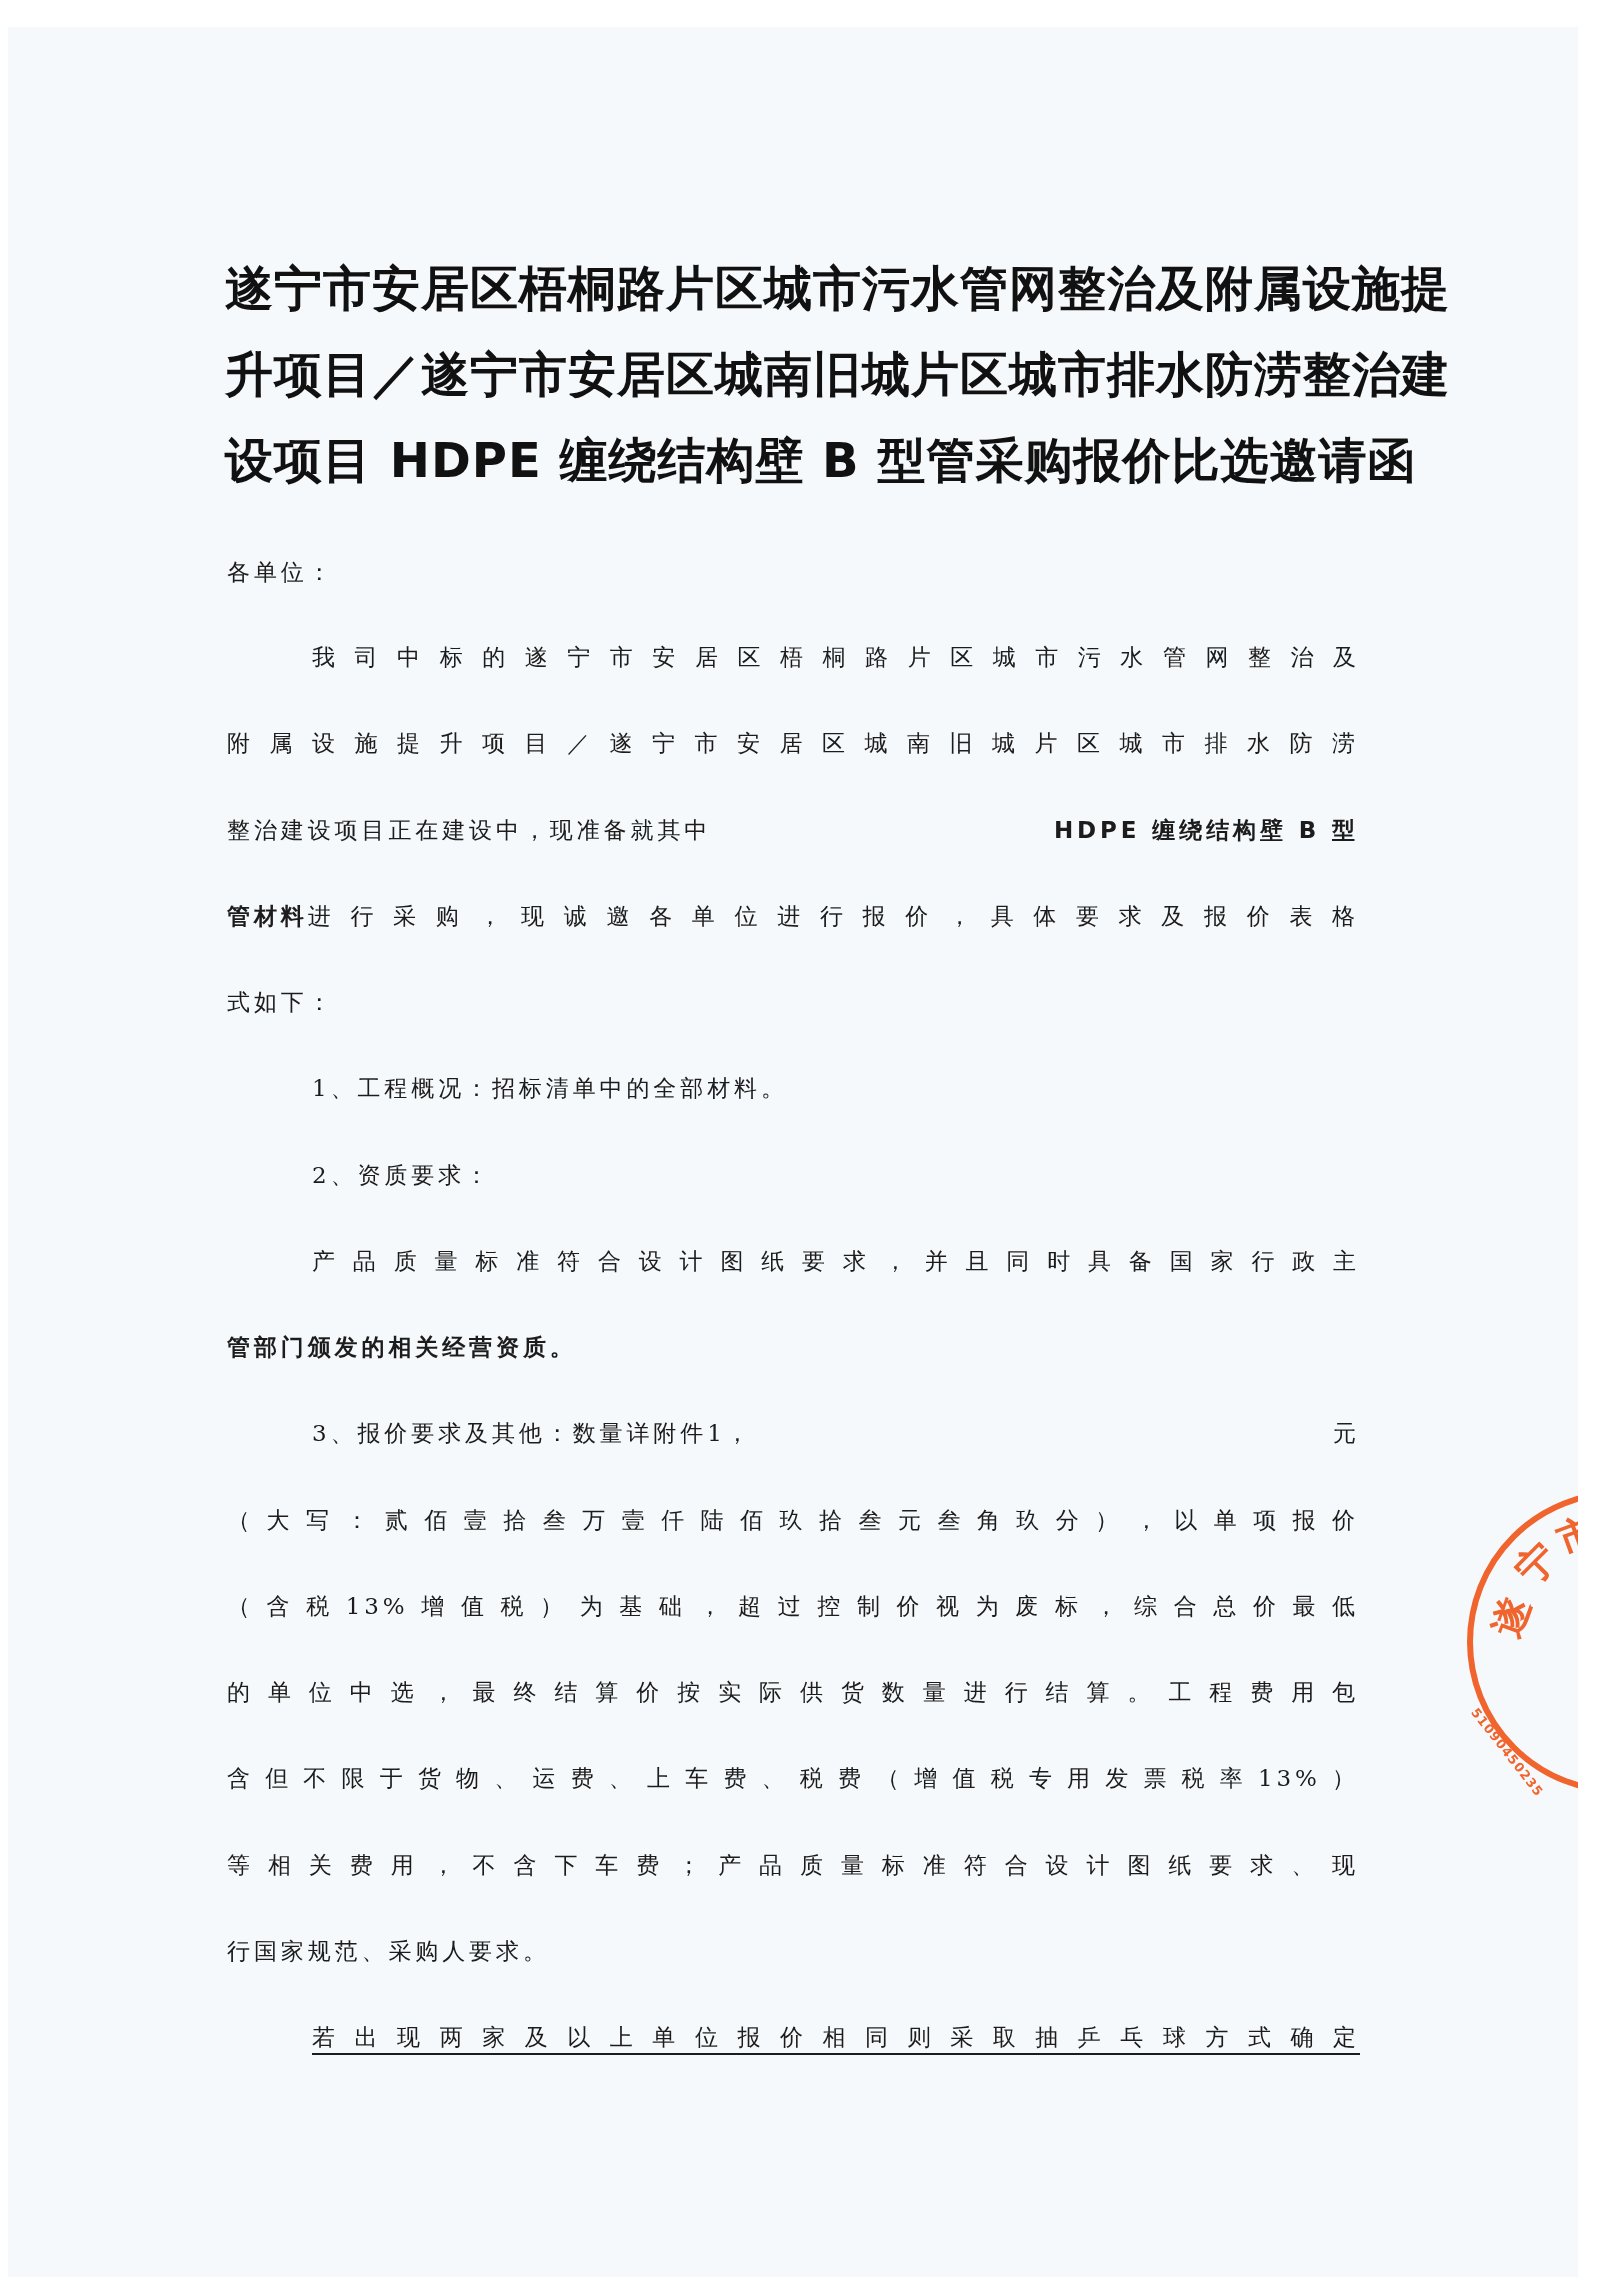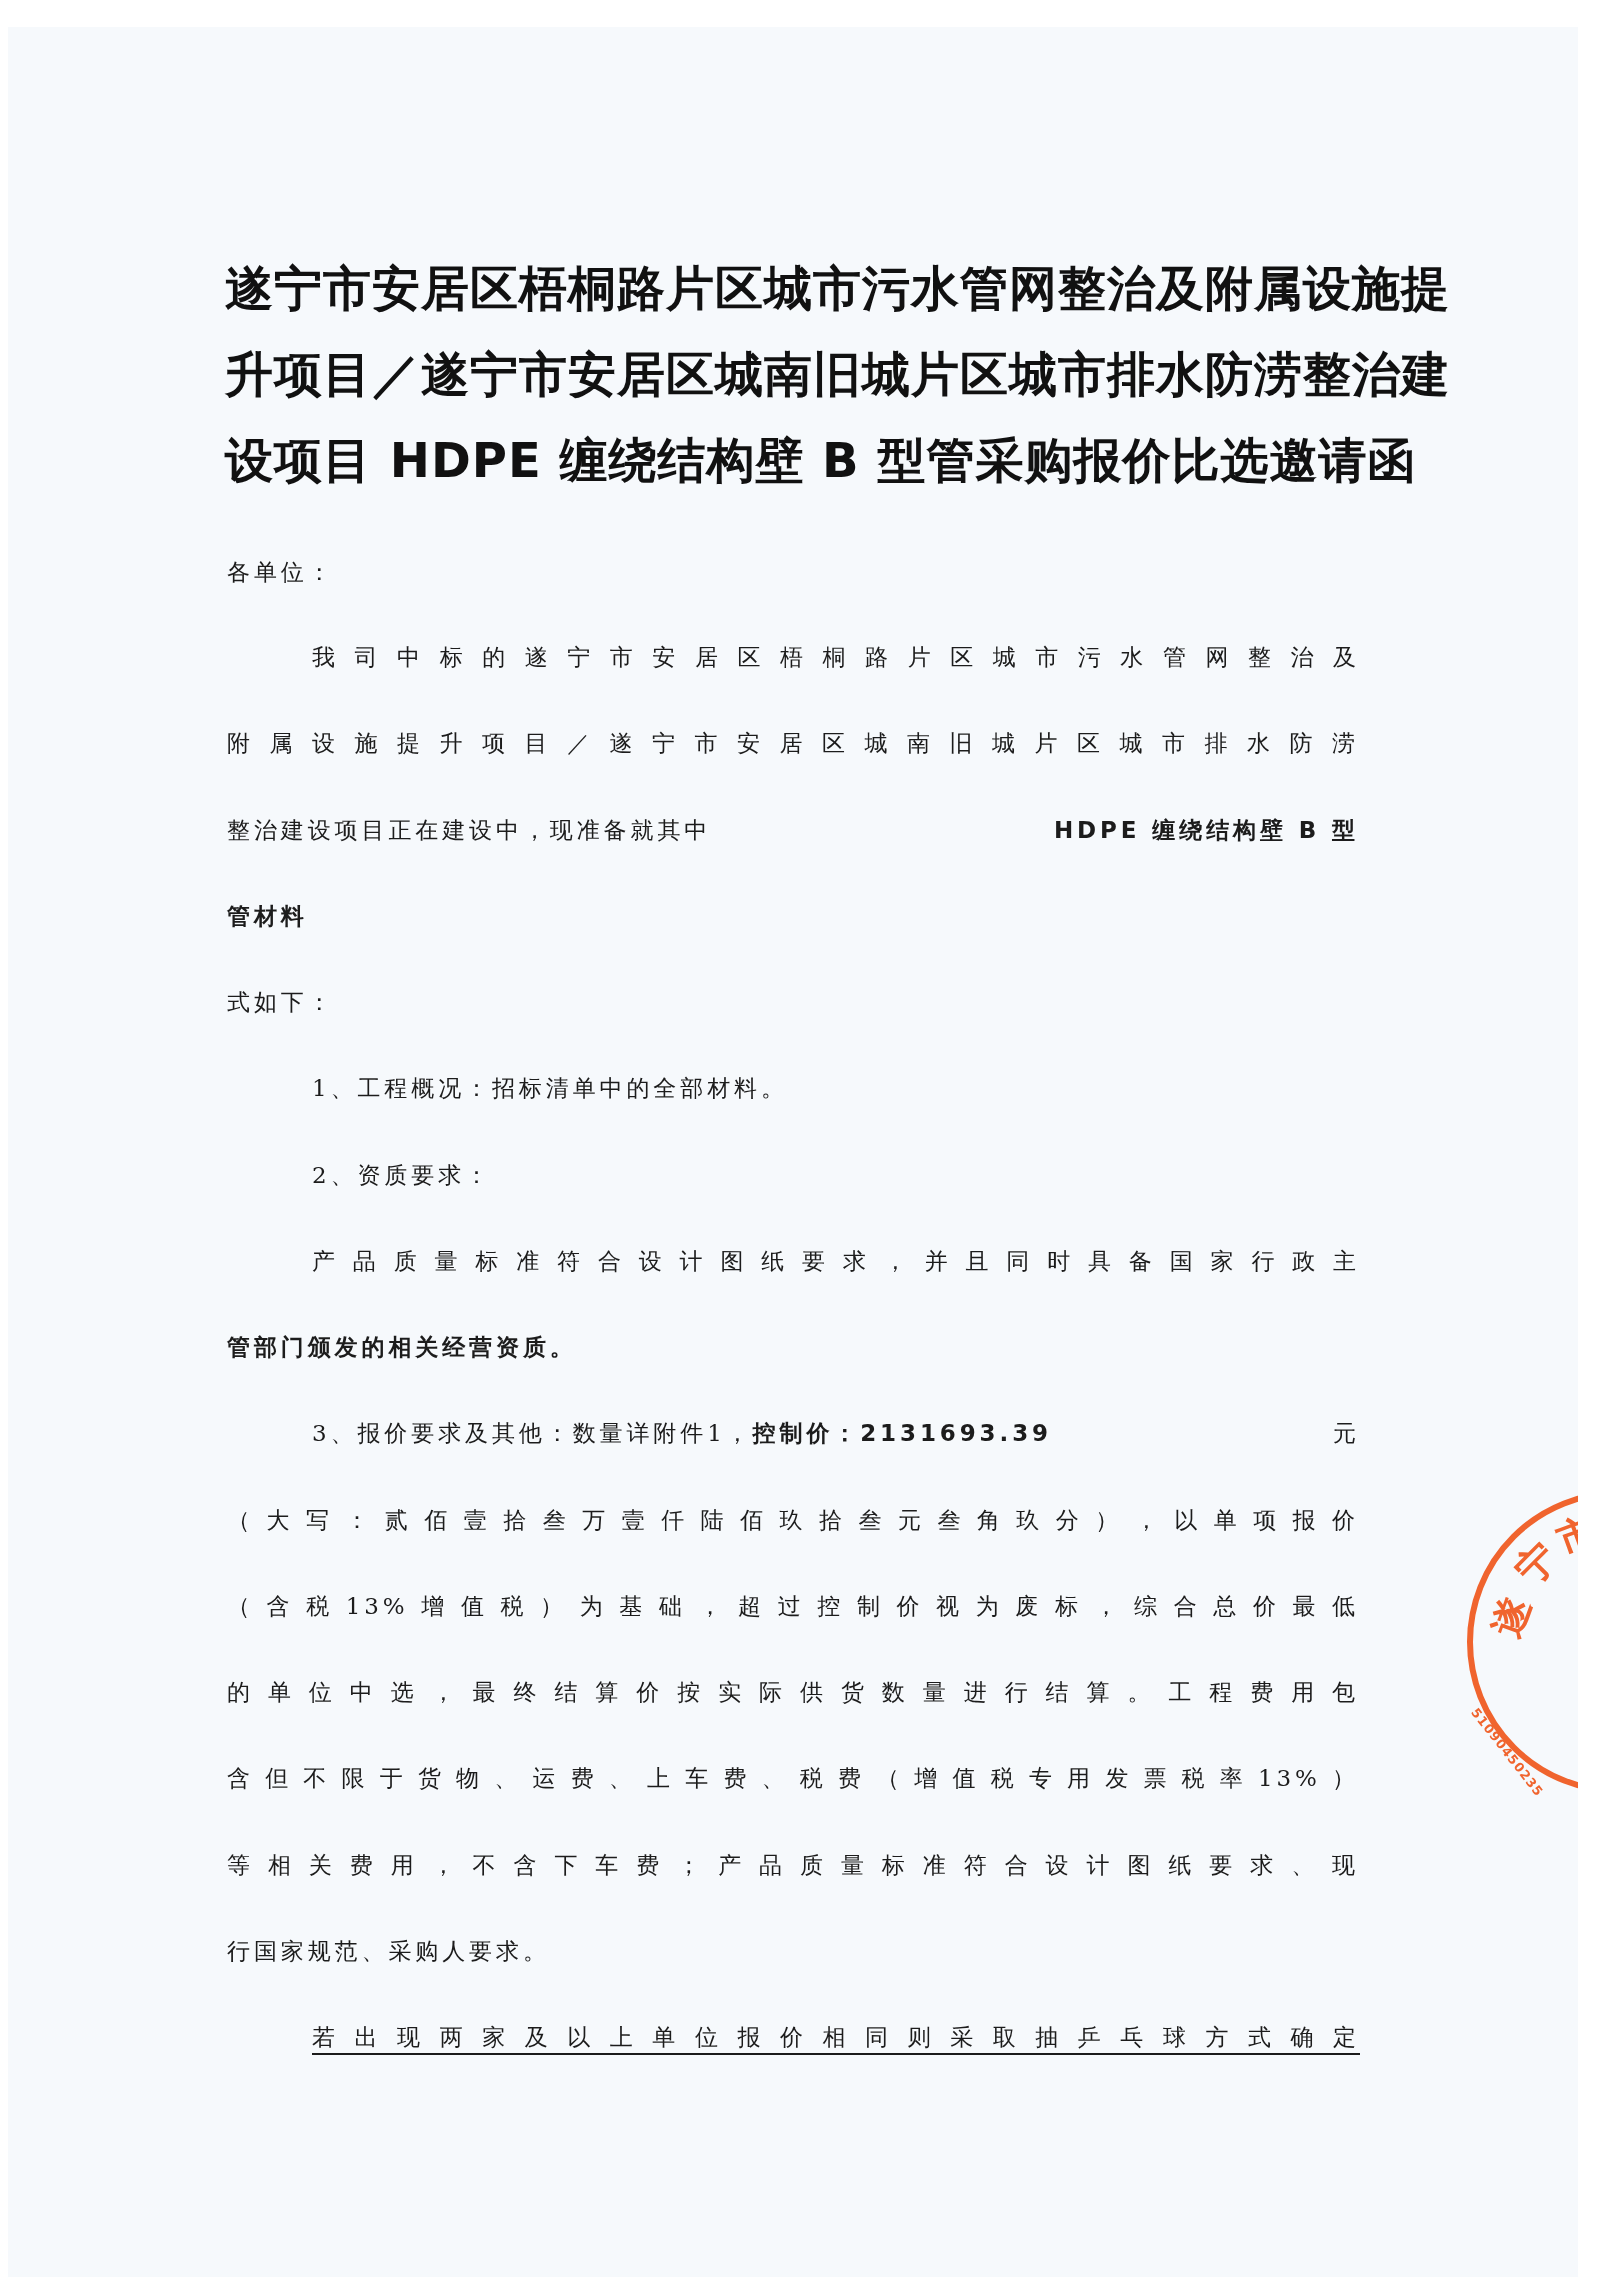--- a/index.html
+++ b/index.html
@@ -99,32 +99,32 @@
 <div class="line" style="top:557px;">各单位：</div>
 
 <div class="line indent justify" style="top:642px;">我司中标的遂宁市安居区梧桐路片区城市污水管网整治及</div>
 <div class="line justify" style="top:728px;">附属设施提升项目／遂宁市安居区城南旧城片区城市排水防涝</div>
 <div class="line" style="top:815px; display:flex; justify-content:space-between;gap:8px;">
   <span>整治建设项目正在建设中，现准备就其中</span>
   <span class="bold">HDPE 缠绕结构壁 B 型</span>
 </div>
 <div class="line" style="top:901px; display:flex;">
   <span class="bold">管材料</span>
+  <span style="flex:1; text-align:justify; text-align-last:justify;">进行采购，现诚邀各单位进行报价，具体要求及报价表格</span>
 </div>
 <div class="line" style="top:987px;">式如下：</div>
 
 <div class="line indent" style="top:1073px;">1、工程概况：招标清单中的全部材料。</div>
 
 <div class="line indent" style="top:1160px;">2、资质要求：</div>
 <div class="line indent justify" style="top:1246px;">产品质量标准符合设计图纸要求，并且同时具备国家行政主</div>
 <div class="line" style="top:1332px;font-weight:bold;">管部门颁发的相关经营资质。</div>
 
 <div class="line indent" style="top:1418px; display:flex;">
   <span>3、报价要求及其他：数量详附件1，</span>
-  <span class="bold">控制价：2131693.39</span>
   <span style="margin-left:auto;"> 元</span>
 </div>
 <div class="line justify" style="top:1505px;">（大写：贰佰壹拾叁万壹仟陆佰玖拾叁元叁角玖分），以单项报价</div>
 <div class="line justify" style="top:1591px;">（含税13%增值税）为基础，超过控制价视为废标，综合总价最低</div>
 <div class="line justify" style="top:1677px;">的单位中选，最终结算价按实际供货数量进行结算。工程费用包</div>
 <div class="line justify" style="top:1763px;">含但不限于货物、运费、上车费、税费（增值税专用发票税率13%）</div>
 <div class="line justify" style="top:1850px;">等相关费用，不含下车费；产品质量标准符合设计图纸要求、现</div>
 <div class="line" style="top:1936px;">行国家规范、采购人要求。</div>
 
 <div class="line indent justify underline" style="top:2022px;">若出现两家及以上单位报价相同则采取抽乒乓球方式确定</div>

